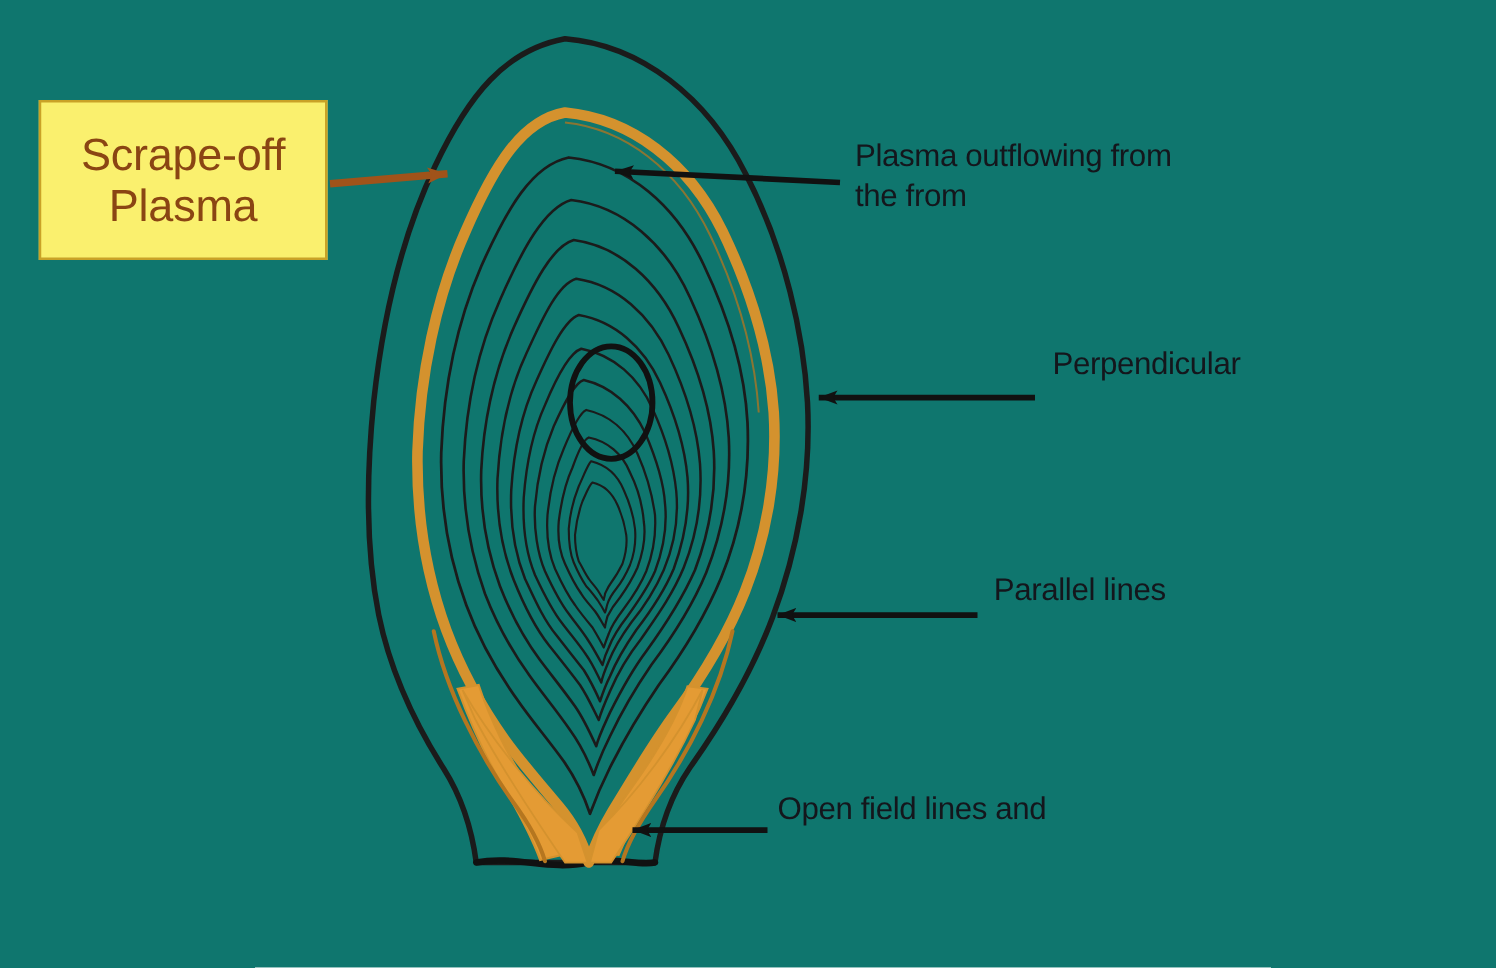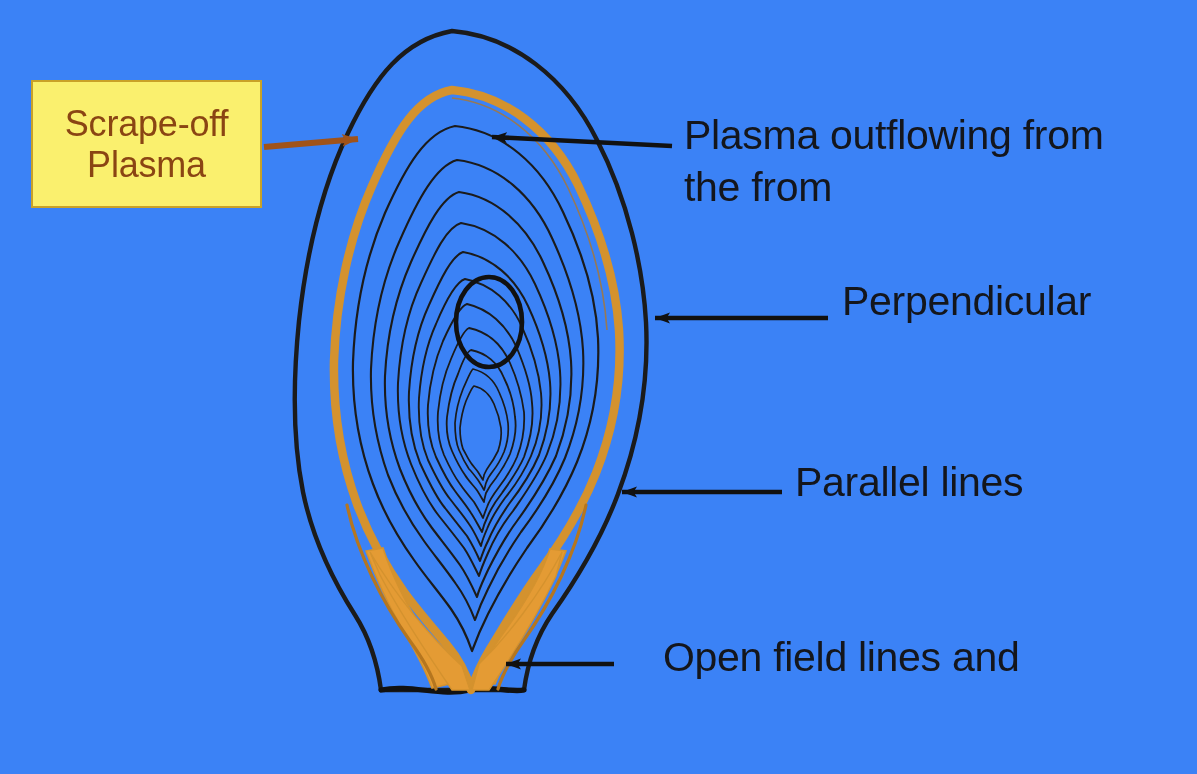--- a/index.html
+++ b/index.html
@@ -9,21 +9,21 @@
     background: #ffffff;
   }
   body {
     font-family: "Liberation Sans", sans-serif;
     -webkit-font-smoothing: antialiased;
   }
   #stage {
     position: relative;
     width: 1197px;
     height: 774px;
-    background: #3b82f6;
+    background: #0f766e;
     overflow: hidden;
   }
   #figure-svg {
     position: absolute;
     left: 0;
     top: 0;
     width: 1197px;
     height: 774px;
     display: block;
   }
@@ -49,32 +49,32 @@
     font-size: 36px;
     font-family: "Liberation Sans", sans-serif;
     letter-spacing: -0.2px;
     white-space: nowrap;
   }
 
   
   .annotation {
     position: absolute;
     color: #14161c;
-    font-size: 41px;
+    font-size: 25px;
     font-family: "Liberation Sans", sans-serif;
     line-height: 1.26;
     letter-spacing: -0.3px;
     white-space: nowrap;
   }
   .annotation .ln { display: block; }
 
   #anno-outflow      { left: 684px; top: 110px; }
   #anno-perp         { left: 842px; top: 276px; }
   #anno-parallel     { left: 795px; top: 457px; }
-  #anno-openfield    { left: 622px; top: 632px; margin-left: 41px; }
+  #anno-openfield    { left: 622px; top: 632px; }
 </style>
 </head>
 <body>
 
 <div id="stage">
 
   <svg id="figure-svg" viewBox="0 0 1197 774">
 
     <defs>
       <marker id="arrowBlack" markerWidth="16" markerHeight="12" refX="15" refY="6" orient="auto" markerUnits="userSpaceOnUse">

